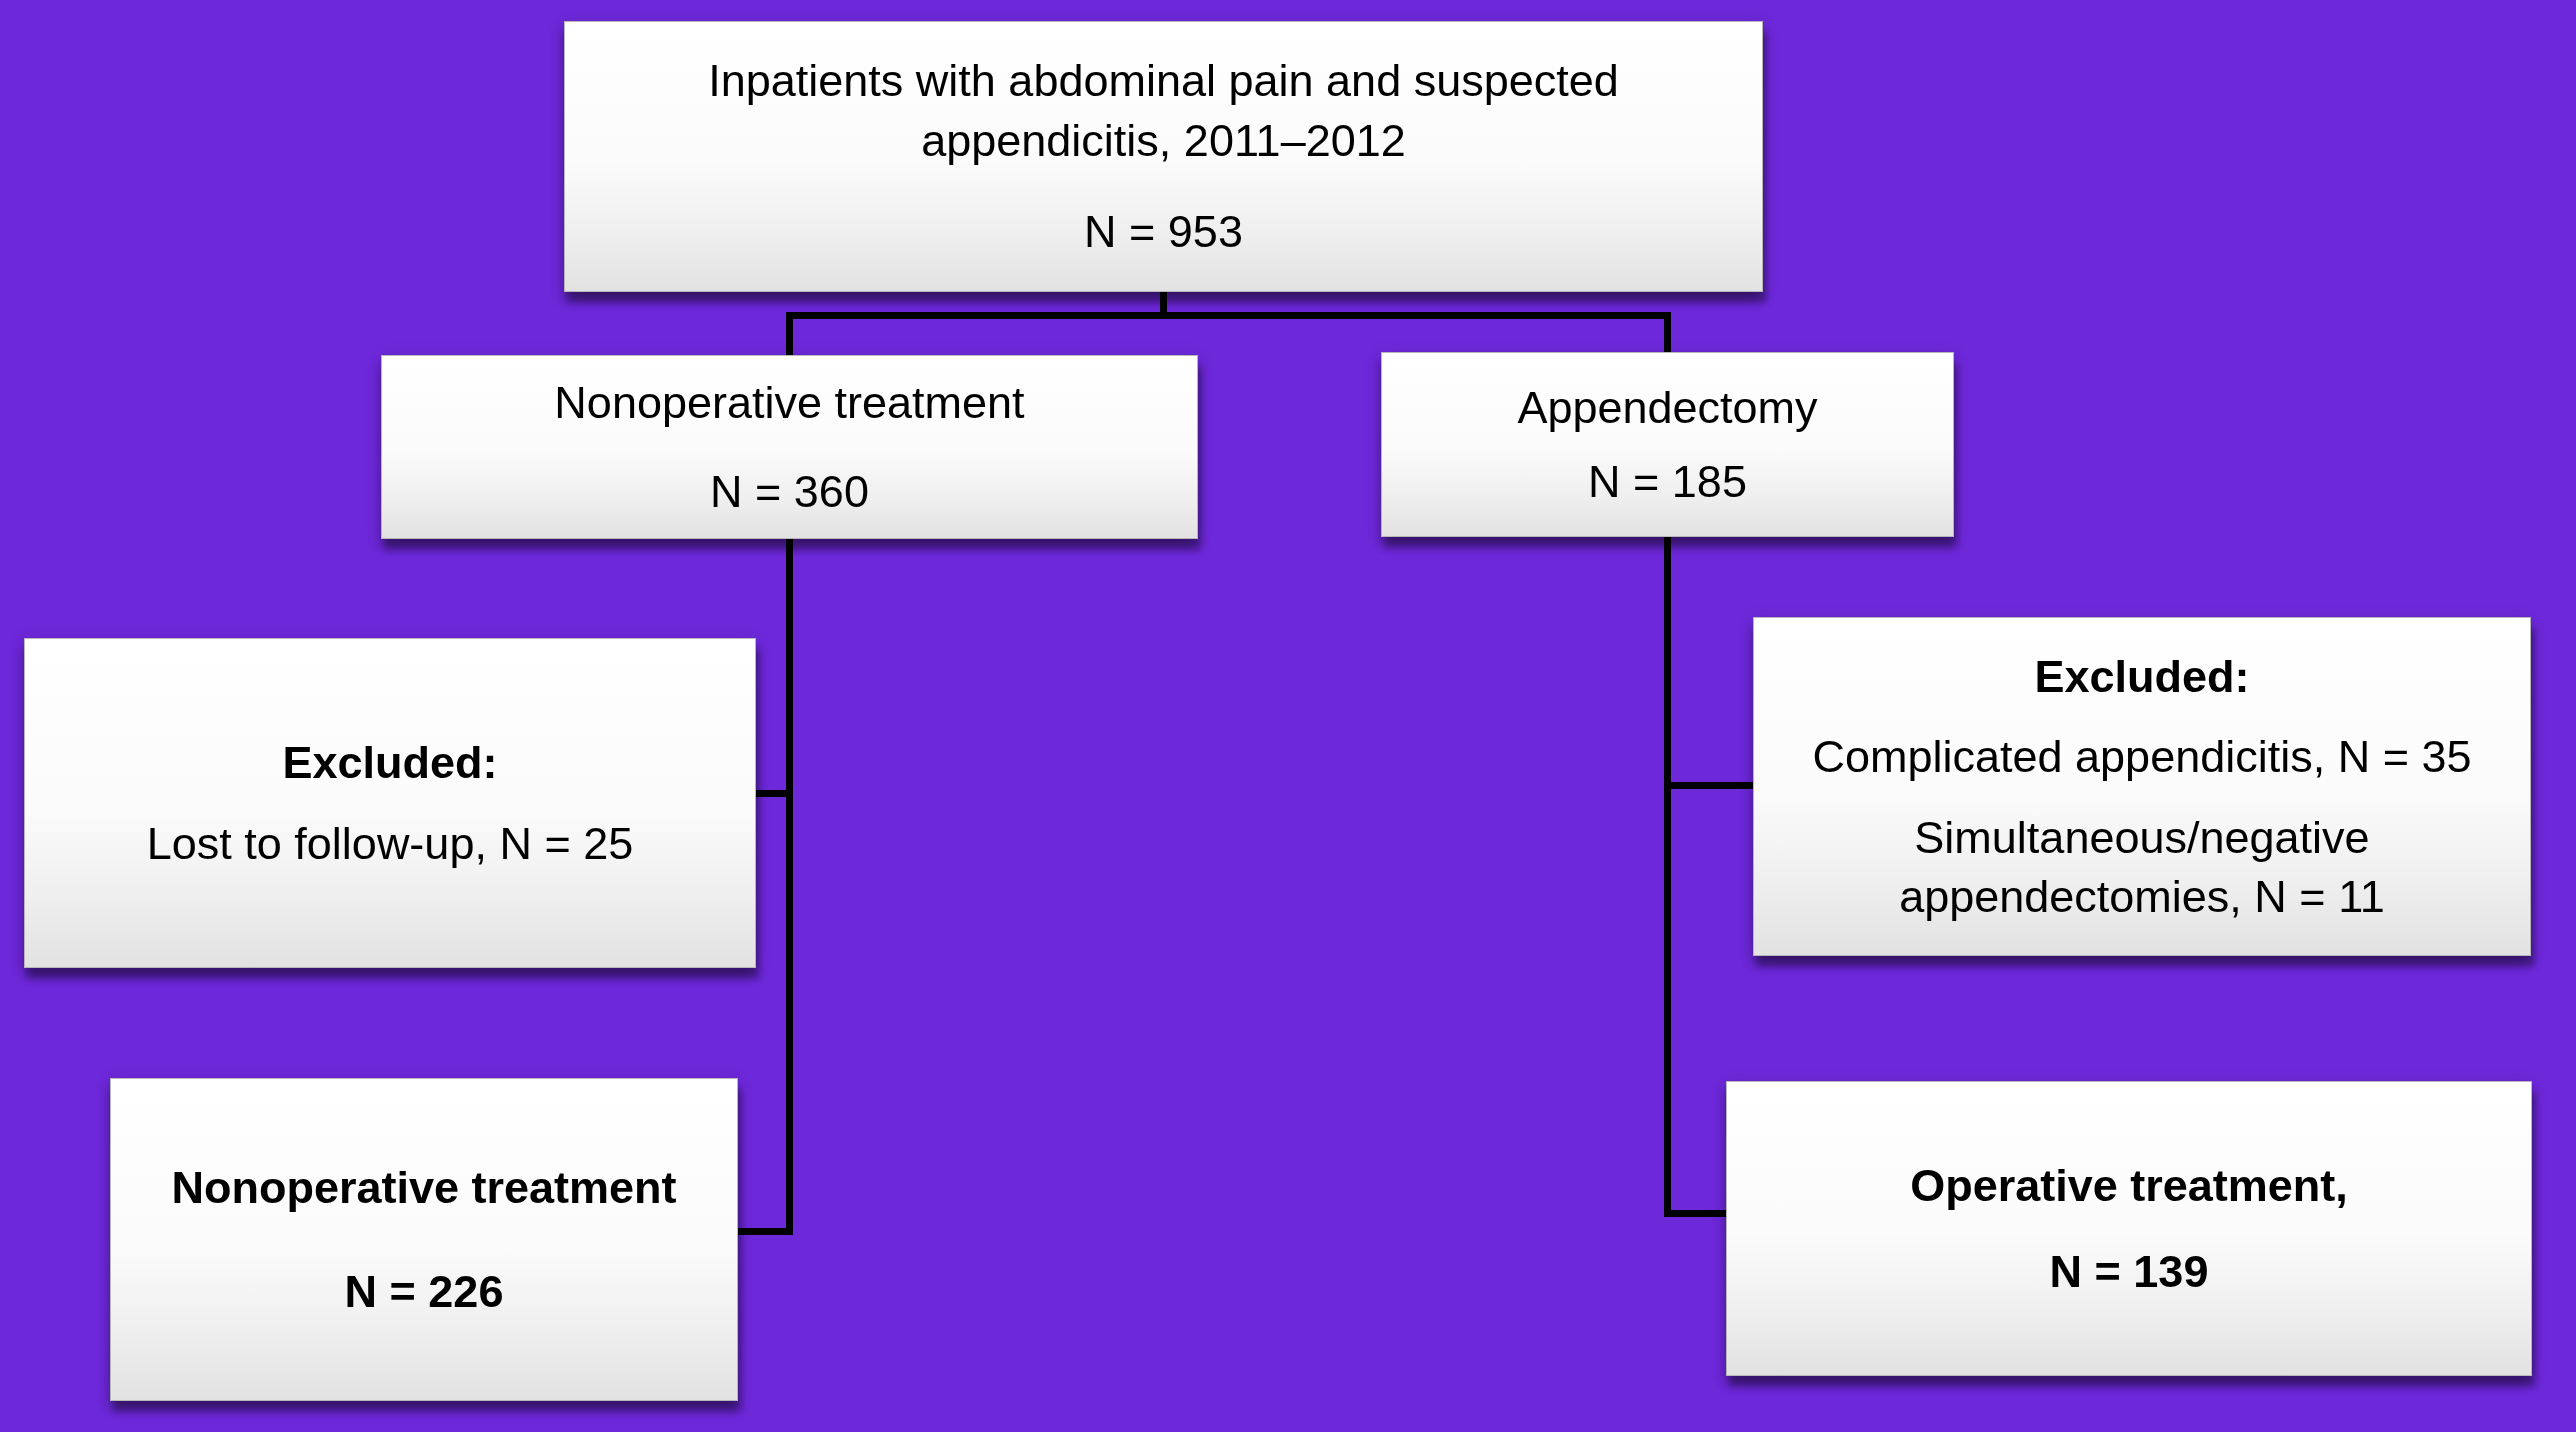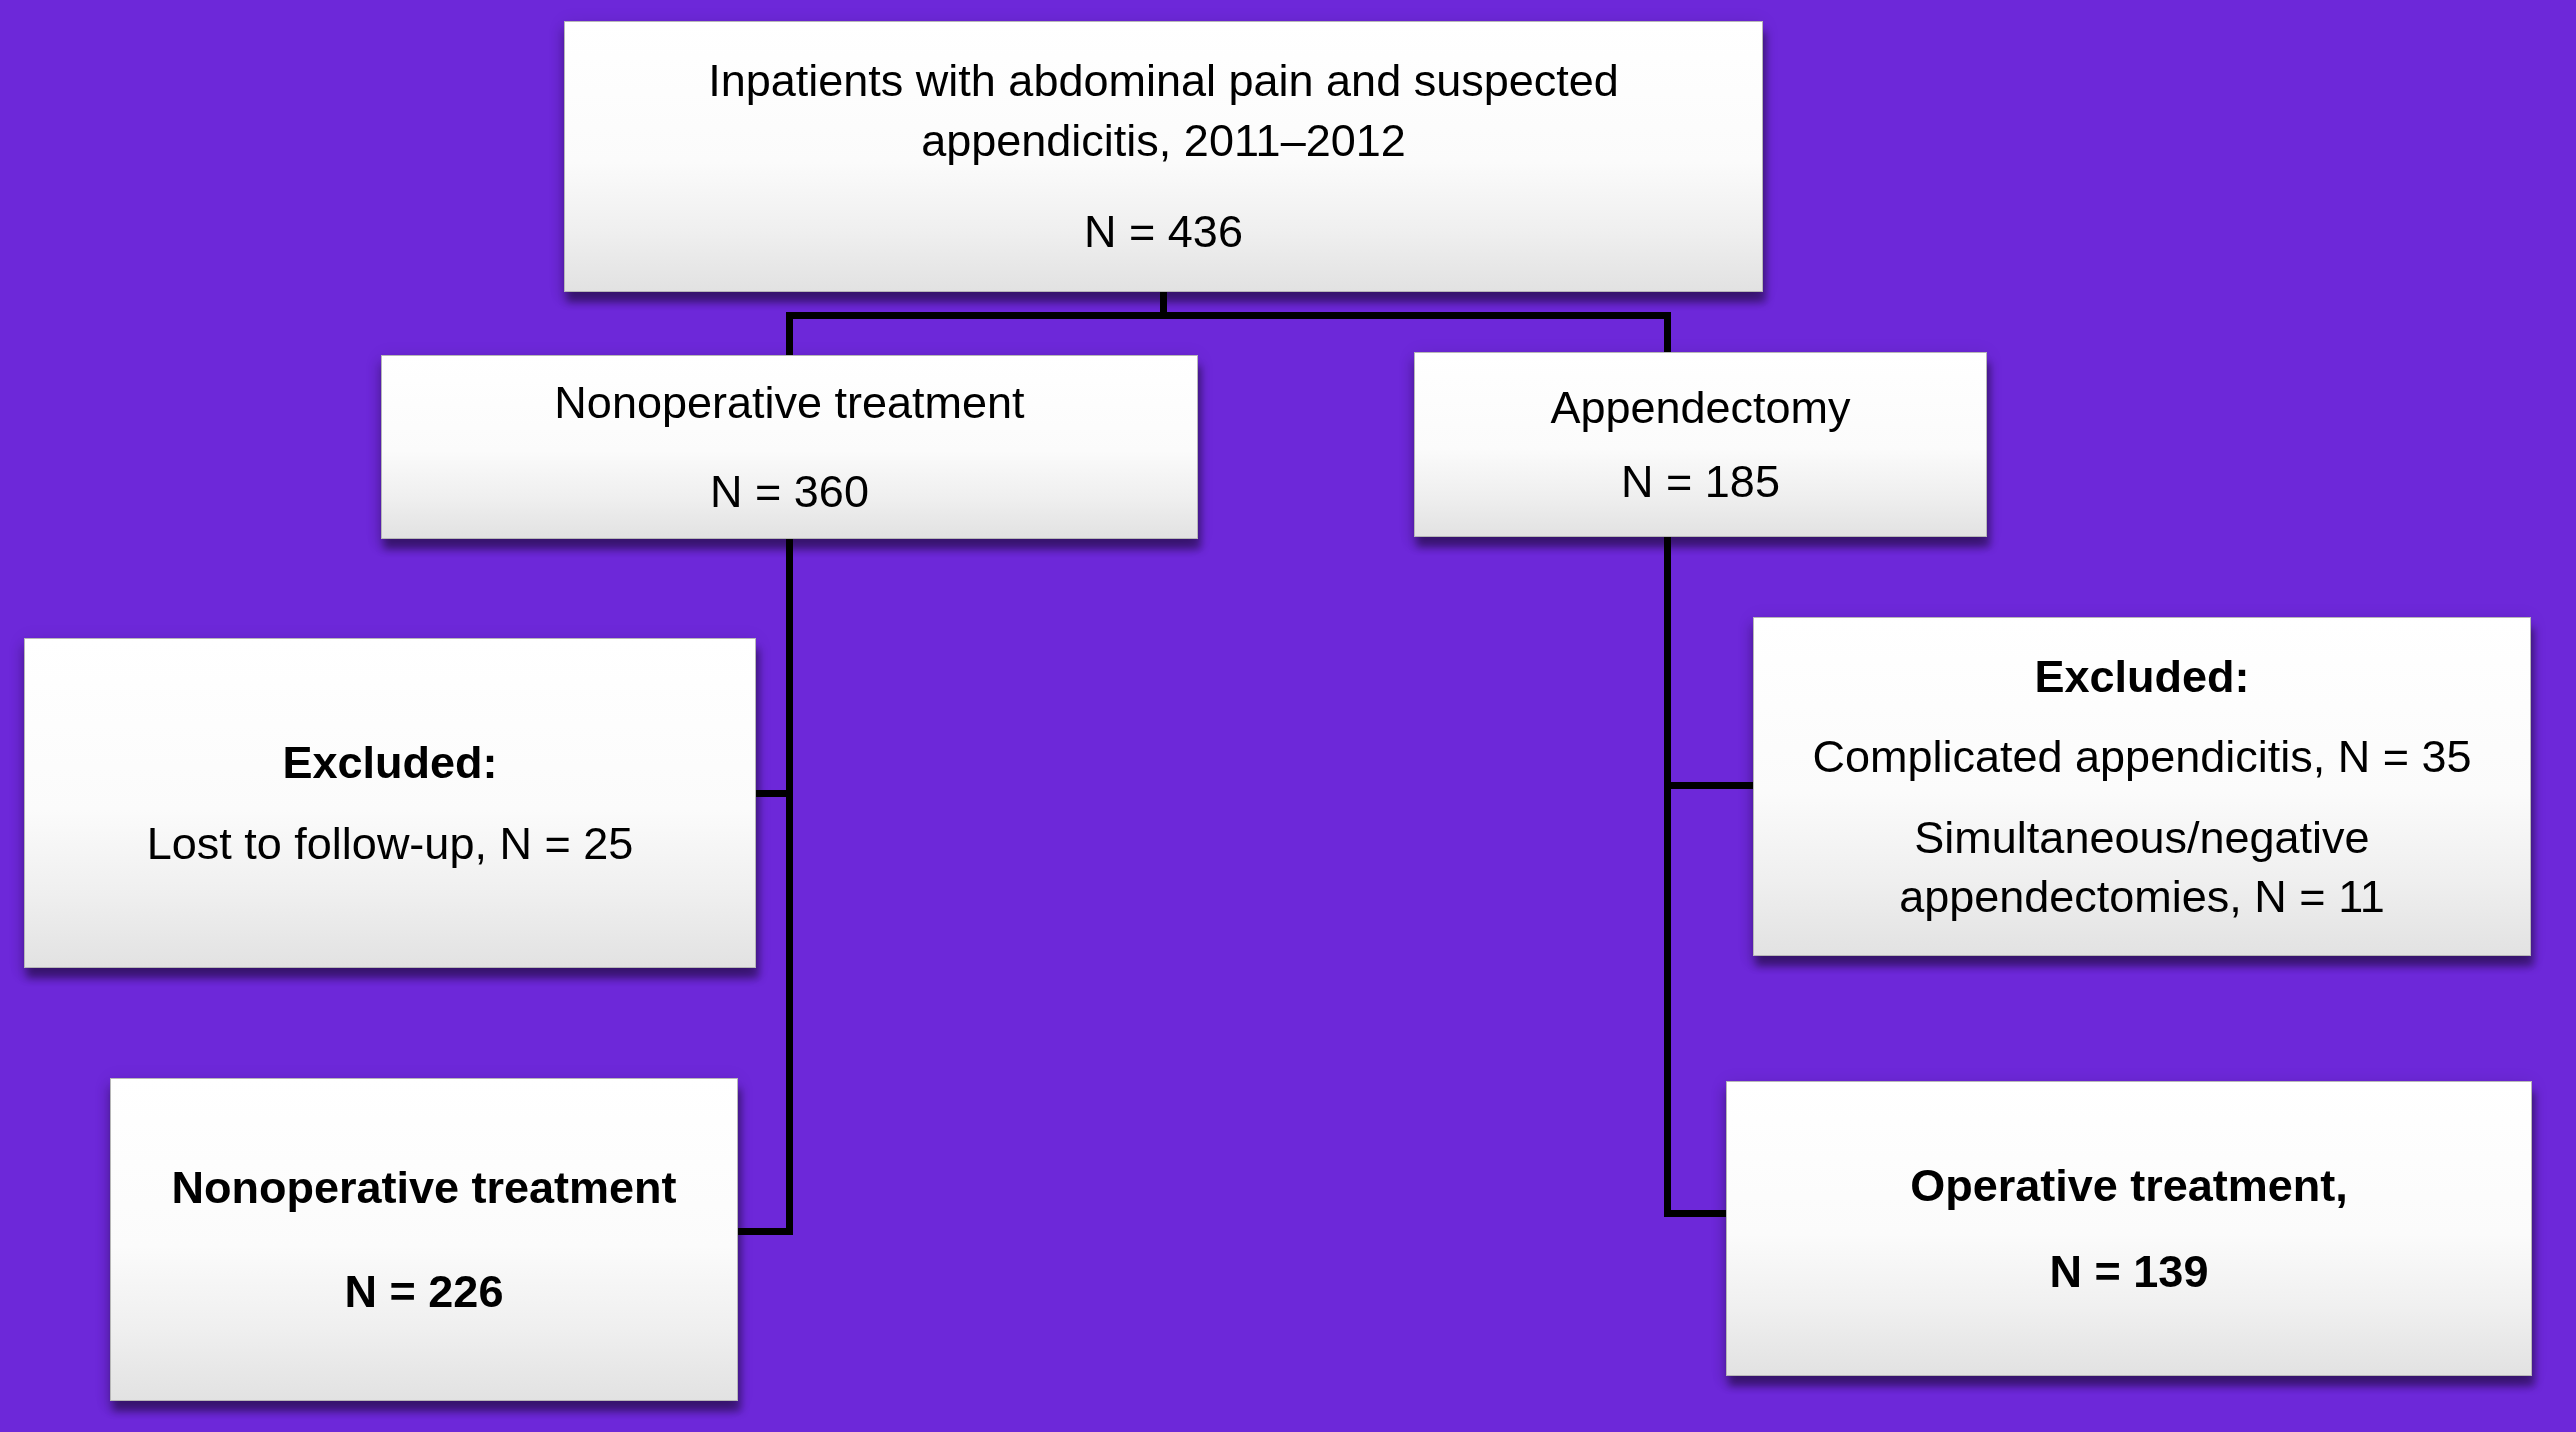--- a/index.html
+++ b/index.html
@@ -30,21 +30,21 @@
   .box p { margin: 0; }
   .bold { font-weight: bold; }
   .line {
     position: absolute;
     background: #000000;
   }
 
   
   #box-enrollment   { left: 564px;  top: 21px;   width: 1199px; height: 271px; row-gap: 32px; }
   #box-left-branch  { left: 381px;  top: 355px;  width: 817px; height: 184px; row-gap: 29px; }
-  #box-right-branch { left: 1414px; top: 352px;  width: 573px;  height: 185px; row-gap: 15px; }
+  #box-right-branch { left: 1381px; top: 352px;  width: 573px;  height: 185px; row-gap: 15px; }
   #box-excluded-left  { left: 24px;   top: 638px; width: 732px;  height: 330px; row-gap: 21px; }
   #box-excluded-right { left: 1753px; top: 617px; width: 778px; height: 339px; row-gap: 21px; }
   #box-outcome-left   { left: 110px;  top: 1078px; width: 628px;  height: 323px; row-gap: 45px; }
   #box-outcome-right  { left: 1726px; top: 1061px; width: 806px; height: 295px; row-gap: 27px; margin-top: 20px; }
 
   
   #conn-root-down    { left: 1160px; top: 291px;  width: 6.8px;    height: 26px; }
   #conn-branch-bar   { left: 786px; top: 312px;  width: 885px; height: 6.8px;  }
   #conn-left-drop    { left: 786px; top: 312px;  width: 6.8px;    height: 47px; }
   #conn-right-drop   { left: 1664px; top: 312px;  width: 6.8px;    height: 44px; }
@@ -66,21 +66,21 @@
   <div class="line" id="conn-right-drop"></div>
   <div class="line" id="conn-left-down"></div>
   <div class="line" id="conn-left-stub"></div>
   <div class="line" id="conn-left-elbow"></div>
   <div class="line" id="conn-right-down"></div>
   <div class="line" id="conn-right-stub"></div>
   <div class="line" id="conn-right-elbow"></div>
 
   <div class="box" id="box-enrollment">
     <p>Inpatients with abdominal pain and suspected appendicitis, 2011–2012</p>
-    <p>N = 436</p>
+    <p>N = 953</p>
   </div>
 
   <div class="box" id="box-left-branch">
     <p>Nonoperative treatment</p>
     <p>N = 360</p>
   </div>
 
   <div class="box" id="box-right-branch">
     <p>Appendectomy</p>
     <p>N = 185</p>

